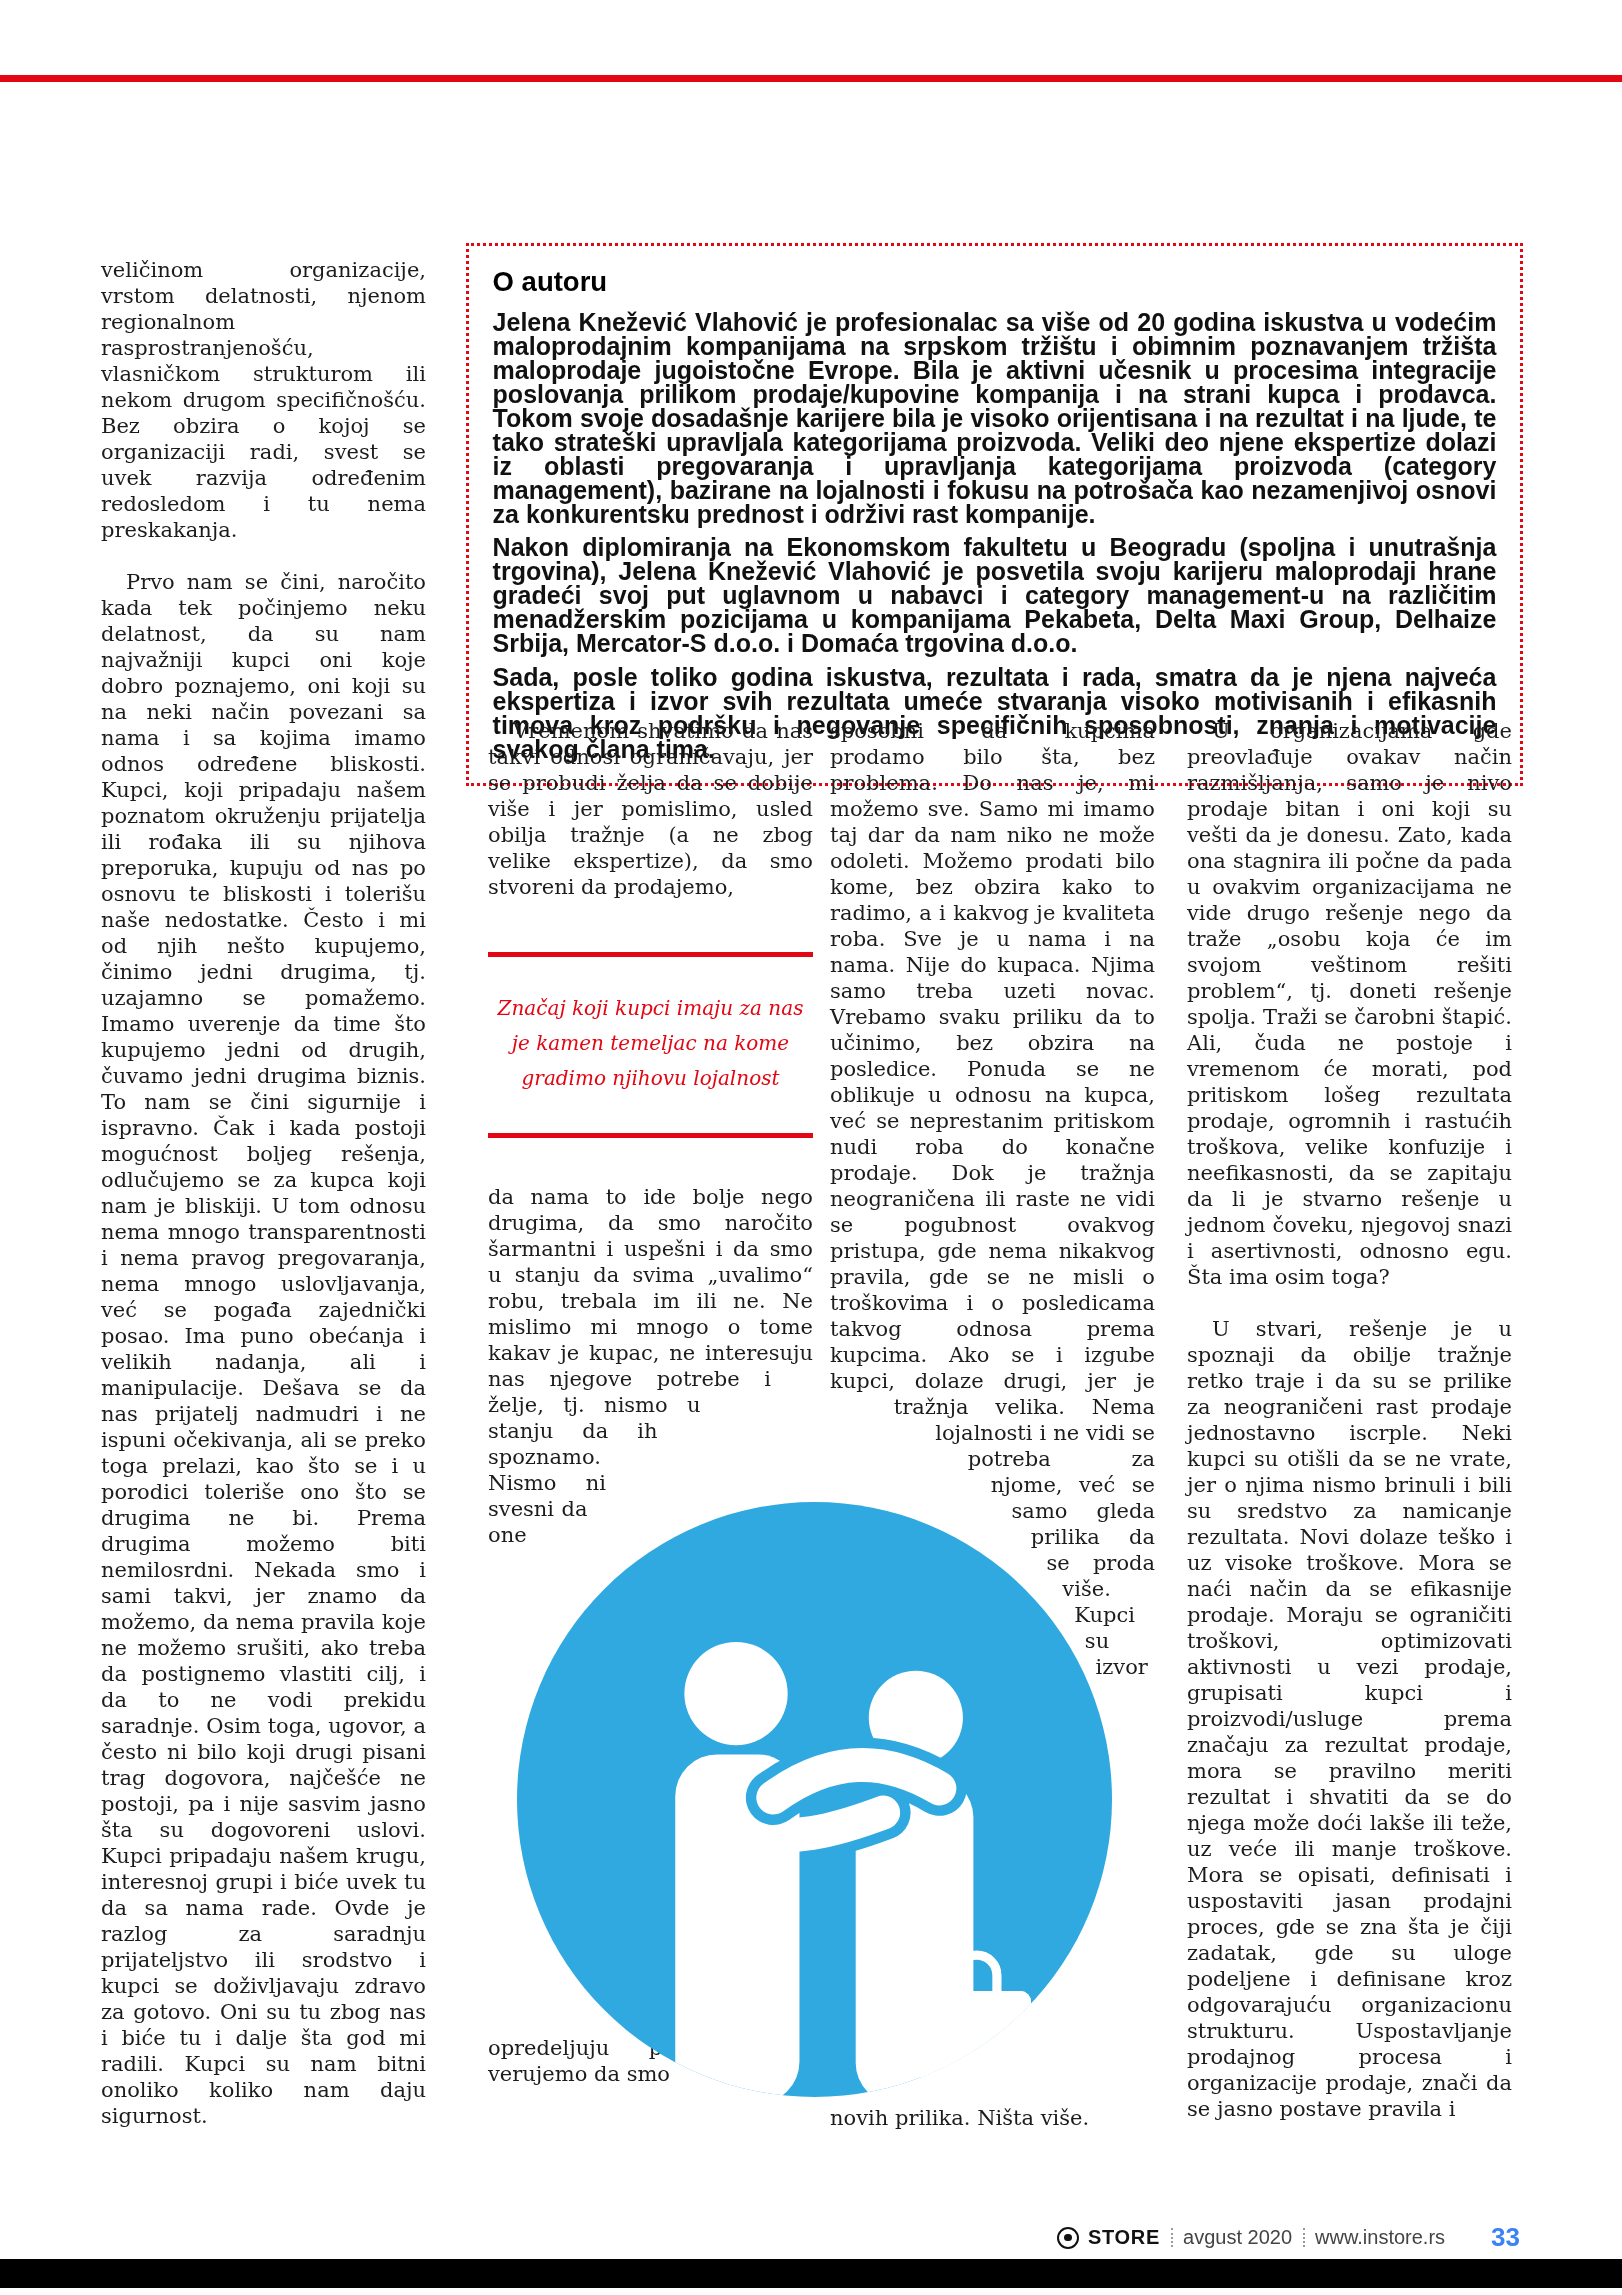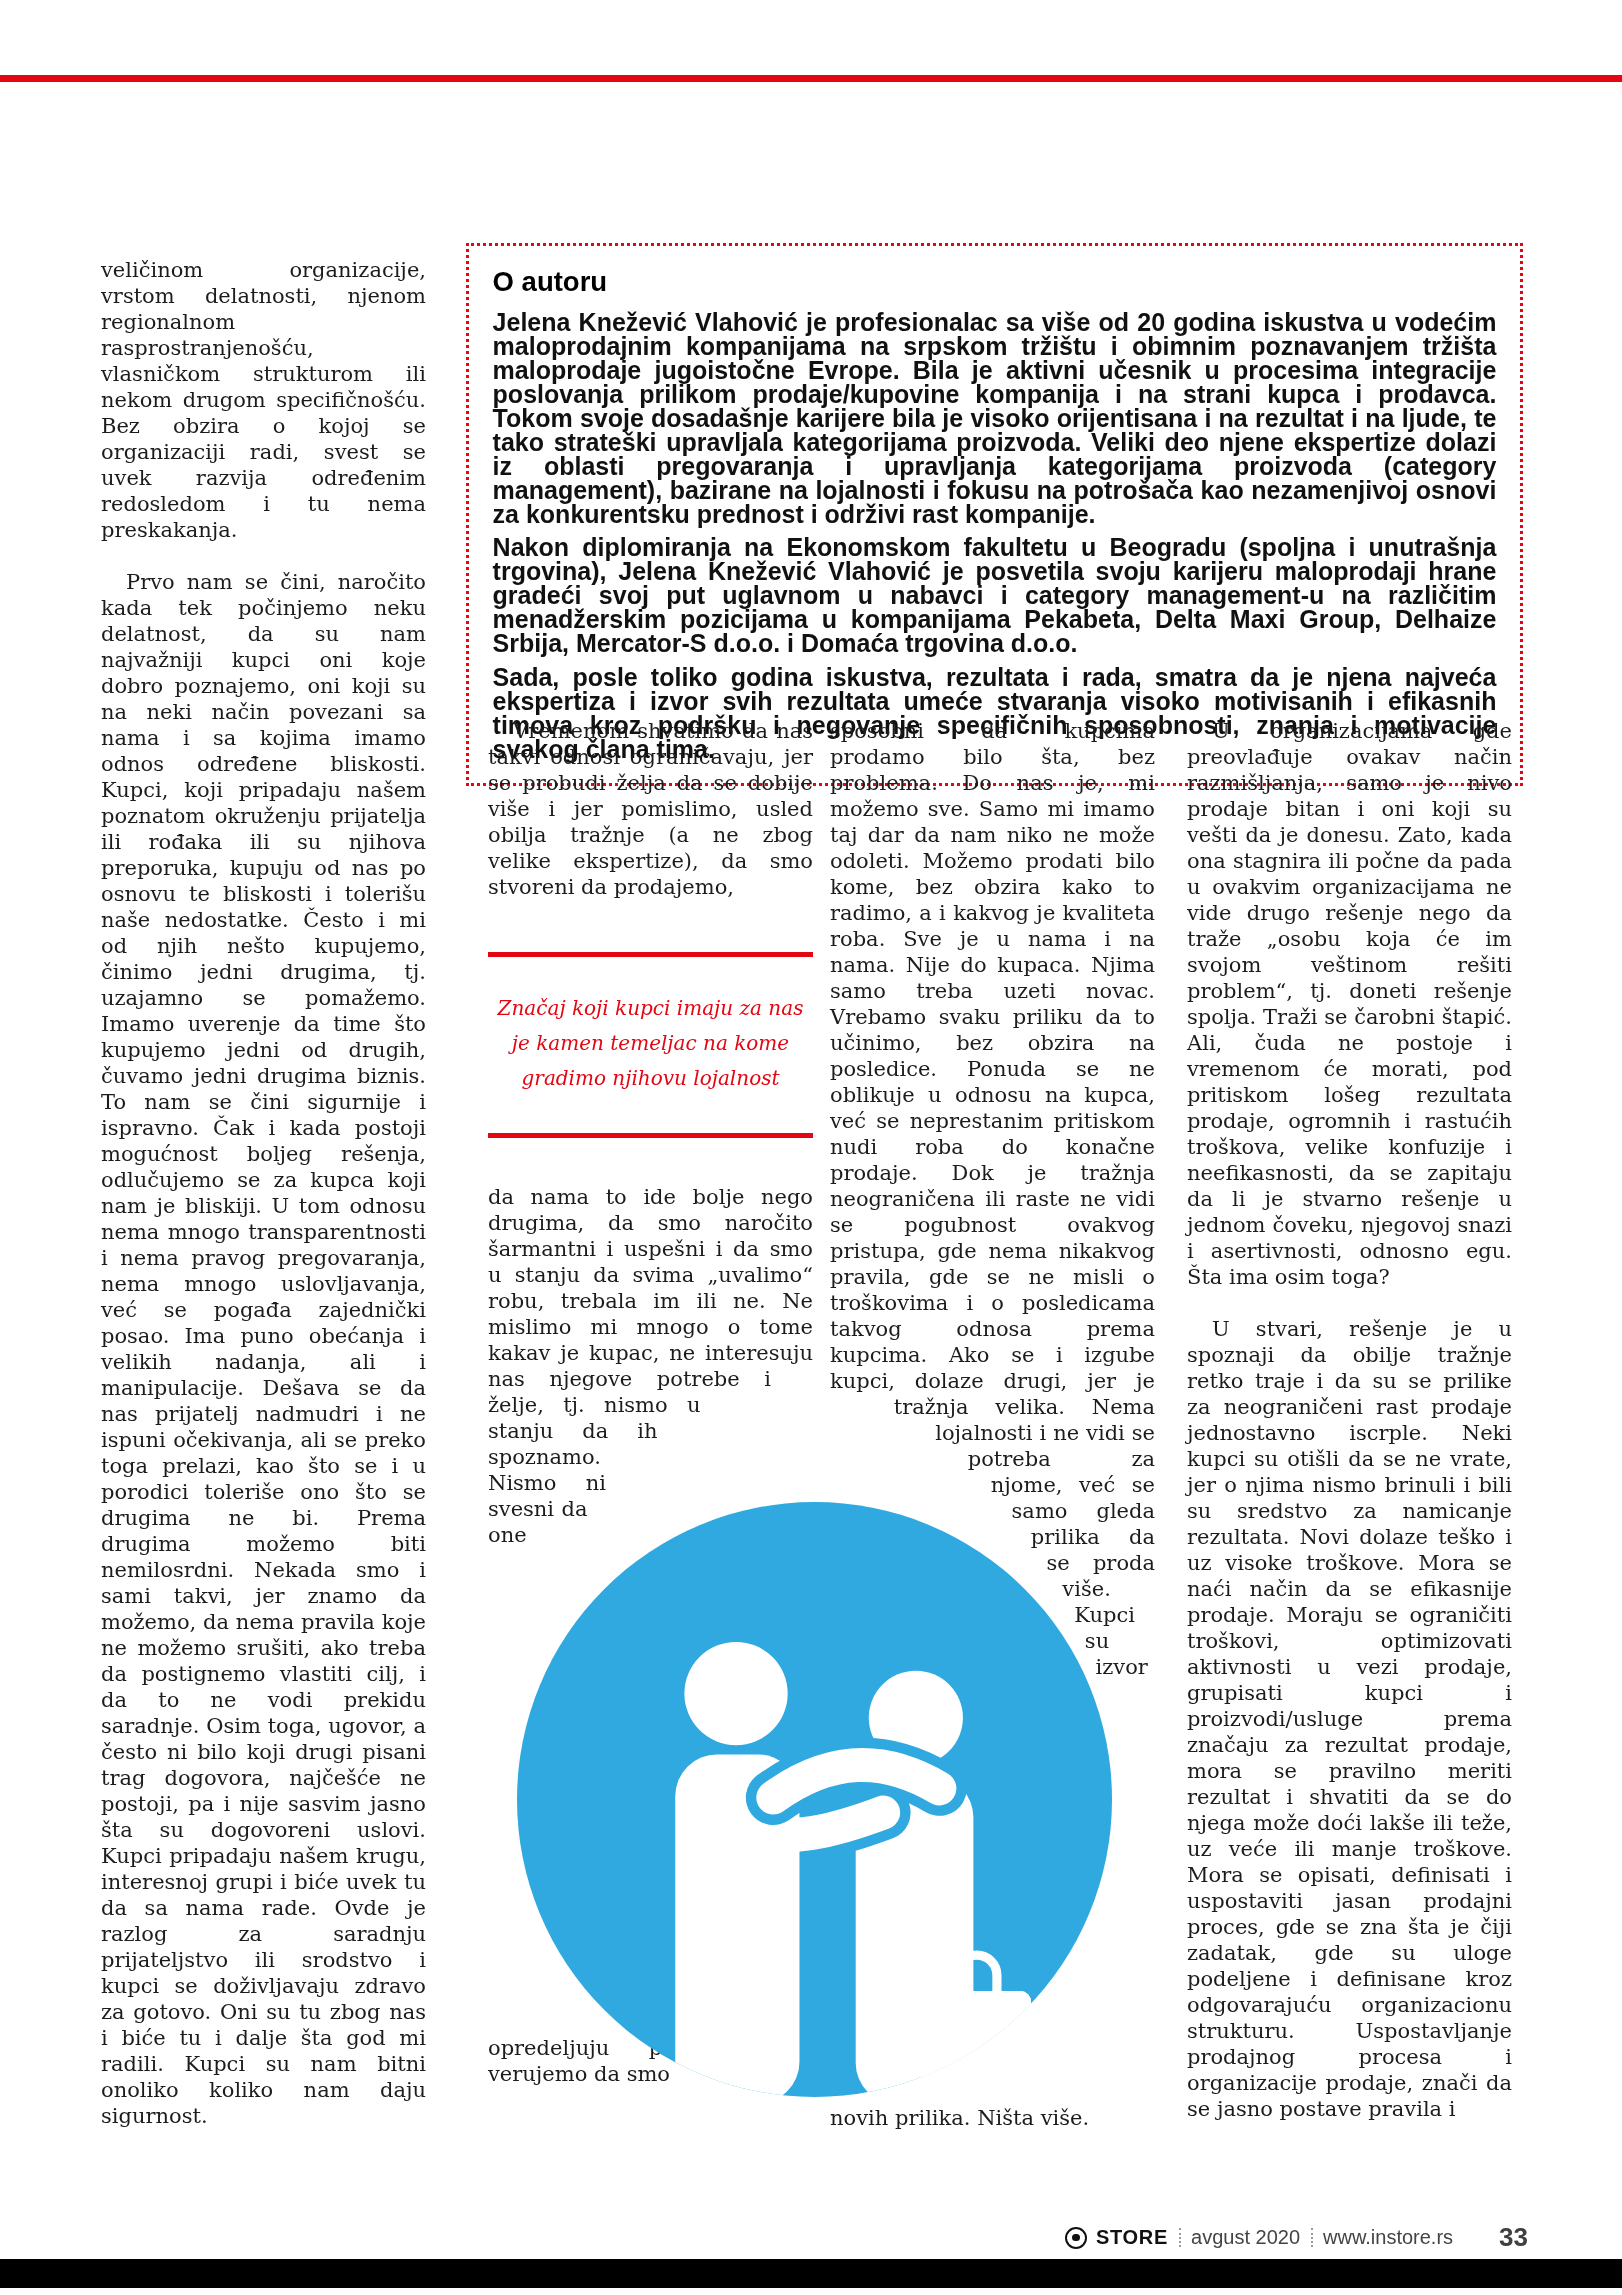--- a/index.html
+++ b/index.html
@@ -75,34 +75,34 @@
     shape-outside:polygon(0px 681px,79px 707px,144px 759px,196px 824px,236px 890px,268px 968px,282px 1060px,282px 1387px,0px 1387px);
   }
 
   
   .illustration{position:absolute;left:517px;top:1502px;width:595px;height:595px;}
   .illu-bg{fill:var(--illustration-blue);}
   .illu-outline{stroke:var(--illustration-blue);}
 
   
   .footer{
-    position:absolute;top:2222px;right:95px;
+    position:absolute;top:2222px;right:103px;
     display:flex;align-items:center;
     font-family:"Liberation Sans", sans-serif;
     font-size:20px;color:#444;
   }
   .footer .logo{
     width:22px;height:22px;border-radius:50%;
     border:2.6px solid #111;display:inline-flex;align-items:center;justify-content:center;
     margin-right:9.2px;
   }
   .footer .logo::after{content:"";width:7.9px;height:7.9px;border-radius:50%;background:#111;}
   .footer .brand{font-weight:bold;color:#111;letter-spacing:0.7px;}
   .footer .sep{display:inline-block;height:18.3px;border-left:2px dotted #999;margin:0 10.5px;}
-  .footer .page-num{font-weight:bold;color:#404040;font-size:26px;margin-left:46px;font-family:"Liberation Sans", sans-serif;}
+  .footer .page-num{font-weight:bold;color:#3b82f6;font-size:26px;margin-left:46px;font-family:"Liberation Sans", sans-serif;}
 </style>
 </head>
 <body>
 
 <div class="page">
 
   <div class="top-rule"></div>
 
   <div class="textcol col1">
     <p>veličinom organizacije, vrstom delatnosti, njenom regionalnom rasprostranjenošću, vlasničkom strukturom ili nekom drugom specifičnošću. Bez obzira o kojoj se organizaciji radi, svest se uvek razvija određenim redosledom i tu nema preskakanja.</p>

